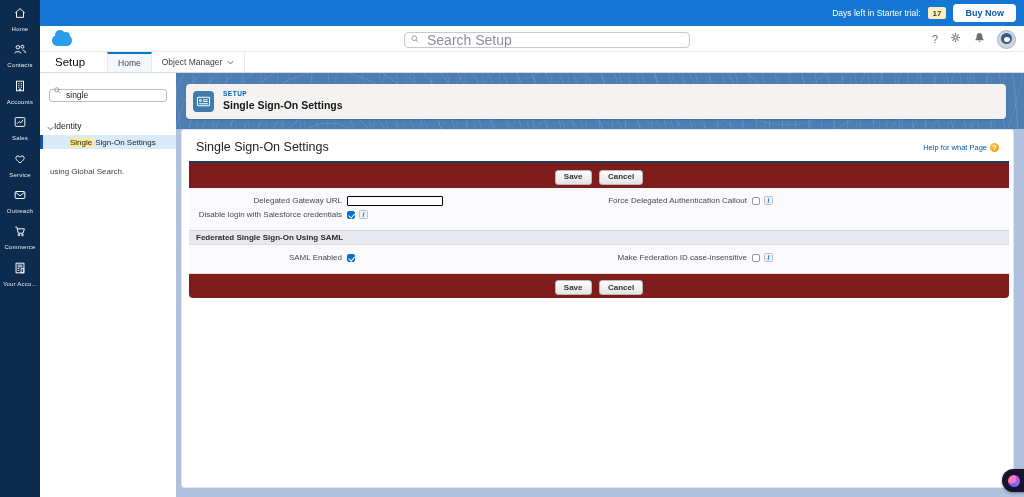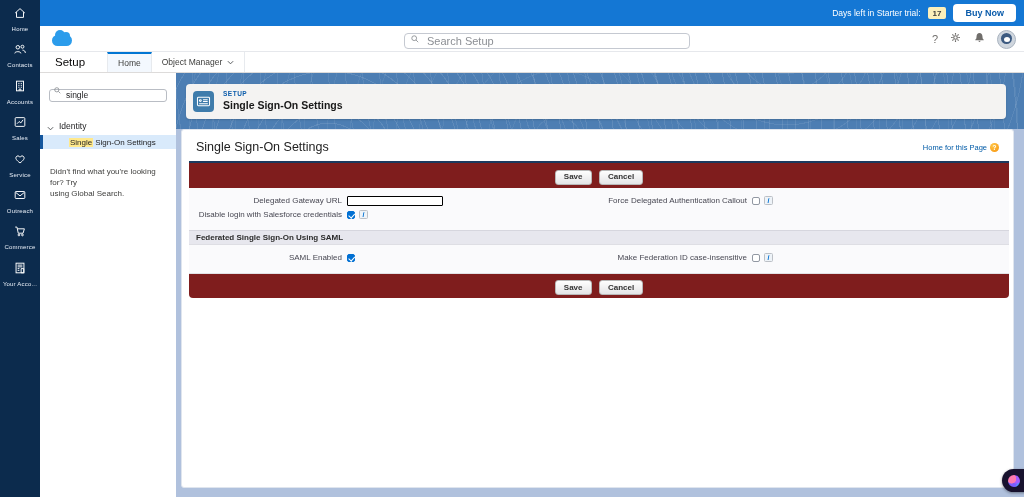--- a/index.html
+++ b/index.html
@@ -17,21 +17,21 @@
   .triallabel { color:#fff; font-size:8.5px; }
   .trialbadge { background:#fbf0bb; color:#3e3e3c; font-size:8px; font-weight:bold; padding:1.5px 5px; border-radius:2px;text-align:right; }
   .buynow { background:#fff; color:#0b5cab; font-size:9px; font-weight:bold; border:none; border-radius:4px; padding:4px 12px; cursor:pointer; }
 
   
   .gheader { position:absolute; left:40px; top:26px; width:984px; height:26px; background:#fff; border-bottom:1px solid #e6e8ec; }
   .cloud { position:absolute; left:12px; top:9px; width:20px; height:11px; background:#2b9ceb; border-radius:6px; }
   .cloud::before { content:""; position:absolute; left:3px; top:-5px; width:10px; height:10px; background:#2b9ceb; border-radius:50%; }
   .cloud::after { content:""; position:absolute; left:10px; top:-3px; width:8px; height:8px; background:#2b9ceb; border-radius:50%; }
   .gsearch { position:absolute; left:364px; top:5px; width:286px; height:16px; }
-  .gsearch input { width:100%; height:100%; border:1px solid #c5c9d1; border-radius:4px; padding-left:22px; font-size:11px; color:#3e3e3c; outline:none; font-family:"Liberation Sans", sans-serif; }
+  .gsearch input { width:100%; height:100%; border:1px solid #c5c9d1; border-radius:4px; padding-left:22px; font-size:14px; color:#3e3e3c; outline:none; font-family:"Liberation Sans", sans-serif; }
   .gsearch input::placeholder { color:#8c8f94; }
   .gsearch svg { position:absolute; left:7px; top:4px; width:8px; height:8px; }
   .hicons { position:absolute; right:8px; top:0; height:26px; display:flex; align-items:center; gap:11px; }
   .qmark { font-size:11px; color:#706e6b; cursor:pointer; }
   .hicons svg { width:13px; height:13px; cursor:pointer; }
   .avatar { width:19px; height:19px; border-radius:50%; background:#cfd6de; border:1px solid #aab4c0; position:relative; overflow:hidden; cursor:pointer; }
   .avatar::before { content:""; position:absolute; left:3px; top:2px; width:11px; height:11px; background:#3c5a80; border-radius:50%; }
   .avatar::after { content:""; position:absolute; left:5.5px; top:6px; width:6px; height:5px; background:#fff; border-radius:50%; }
 
   
@@ -39,21 +39,21 @@
   .setuplabel { align-self:center; margin-left:15px; margin-right:22px; font-size:11.5px; color:#080707; }
   .tab { display:flex; align-items:center; padding:0 10px; font-size:8.5px; color:#3e3e3c; border-right:1px solid #e7eaee; cursor:pointer; gap:5px; }
   .tab.active { background:#f3f8fe; border-top:2.5px solid #0176d3; border-left:1px solid #e7eaee; }
   .tab svg { width:7px; height:5px; }
 
   
   .leftpanel { position:absolute; left:40px; top:73px; width:136px; height:424px; background:#fff; z-index:4; }
   .lsearch { position:absolute; left:9px; top:11px; width:118px; height:13px; }
   .lsearch input { width:100%; height:100%; border:1px solid #b9bdc4; border-radius:3px; padding-left:16px; font-size:8.5px; color:#1d1d1f; outline:none; font-family:"Liberation Sans", sans-serif; }
   .lsearch svg { position:absolute; left:5px; top:3px; width:7px; height:7px; }
-  .treegroup { position:absolute; left:7px; top:48px; display:flex; align-items:flex-end; gap:5px; cursor:pointer; }
+  .treegroup { position:absolute; left:7px; top:48px; display:flex; align-items:flex-end; cursor:pointer; }
   .treegroup svg { width:7px; height:5px; }
   .treegroup span { font-size:8.5px; color:#1d1d1f; }
   .selrow { position:absolute; left:0; top:62px; width:136px; height:14px; background:#d9eafb; border-left:3px solid #14569d; display:flex; align-items:center; padding-left:26px; font-size:8px; color:#1d1d1f; cursor:pointer; white-space:nowrap; }
   .hl { background:#ffe98c; padding:0 1px; }
   .selrest { margin-left:2px; }
   .notfound { position:absolute; left:10px; top:93px; width:120px; font-size:8px; line-height:11px; color:#3e3e3c; }
 
   
   .main { position:absolute; left:176px; top:73px; width:848px; height:424px; background:#b0c1dd; }
   .texband { position:absolute; left:0; top:0; width:848px; height:56px; background-color:#4d7eb3;
@@ -219,21 +219,20 @@
       <svg viewBox="0 0 8 5">
           <path d="M1 1 L4 4 L7 1" fill="none" stroke="#54575b" stroke-width="1.1"></path>
         </svg>
       <span>Identity</span>
     </div>
     <div class="selrow">
       <span class="hl">Single</span>
       <span class="selrest">Sign-On Settings</span>
     </div>
     <div class="notfound">
-      <div>Didn't find what you're looking for? Try</div>
       <div>using Global Search.</div>
     </div>
   </div>
 
   <div class="main">
     <div class="texband"></div>
 
     <div class="contentheader">
       <div class="chicon">
         <svg viewBox="0 0 16 14" fill="none" stroke="#fff" stroke-width="1.1">
@@ -243,21 +242,21 @@
           </svg>
       </div>
       <div class="eyebrow">SETUP</div>
       <div class="chtitle">Single Sign-On Settings</div>
     </div>
 
     <div class="maincard">
       <div class="titlerow">
         <span class="pagetitle">Single Sign-On Settings</span>
         <span class="helpwrap">
-          <span class="helplink">Home for this Page</span>
+          <span class="helplink">Help for what Page</span>
           <span class="helpq">?</span>
         </span>
       </div>
 
       <div class="formblock">
         <div class="btnrow">
           <button class="sfbtn">Save</button>
           <button class="sfbtn">Cancel</button>
         </div>
 

